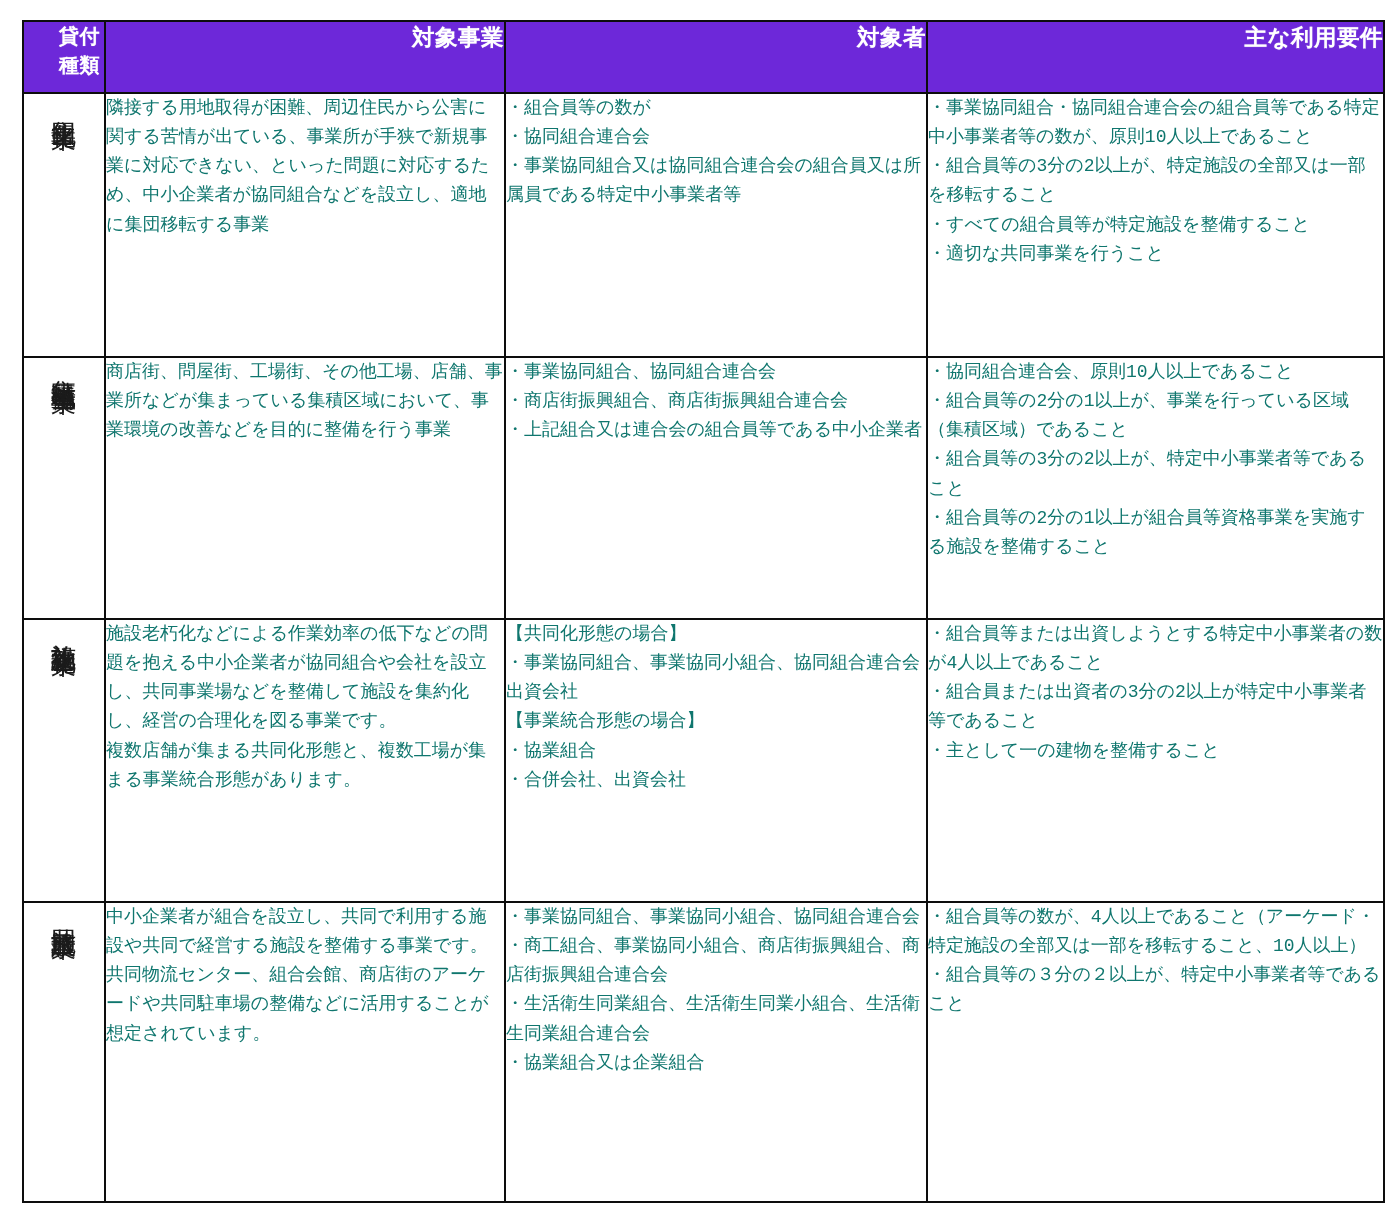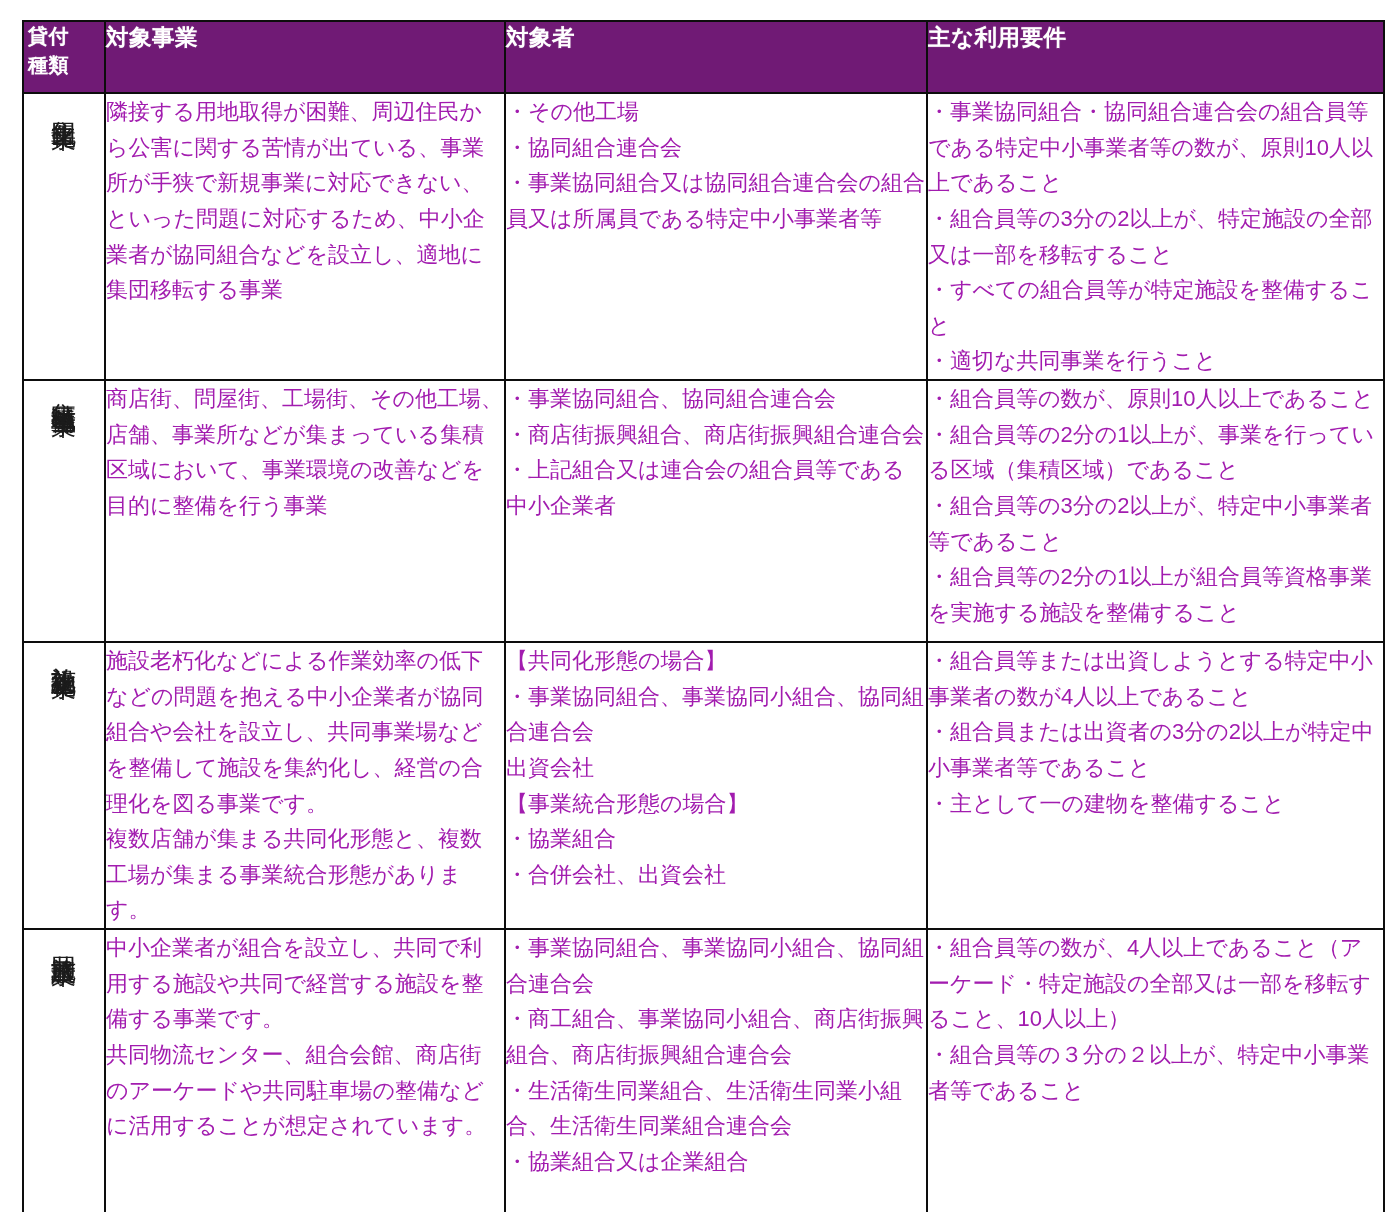--- a/index.html
+++ b/index.html
@@ -35,26 +35,26 @@
     padding: 0;
   }
   
   col.c-kind  { width: 82px;  }
   col.c-biz   { width: 400px; }
   col.c-who   { width: 422px; }
   col.c-req   { width: 457px; }
 
   
   thead th {
-    background: #701a75;
+    background: #6d28d9;
     color: #ffffff;
     font-size: 22.5px;
     font-weight: bold;
     letter-spacing: 0.5px;
-    text-align: left;
+    text-align: right;
     vertical-align: middle;
     height: 70px;
     line-height: 1.42;
     text-shadow: 0 0 1px rgba(255,255,255,0.55);
   }
   thead th.kind-head {
     font-size: 20px;
     line-height: 1.45;
     padding: 0 4px;
   }
@@ -73,24 +73,25 @@
     font-size: 25px;
     line-height: 1.04;
     letter-spacing: 1.5px;
     color: #1b1b1b;
     white-space: nowrap;
     font-weight: 400;
   }
 
   
   td.text-cell {
-    font-size: 22px;
+    font-size: 18px;
     line-height: 1.62;
-    color: #a21caf;
+    color: #0f766e;
     padding: 12px 10px 14px 12px;
+    font-family: Liberation Mono, monospace;
   }
   td.text-cell .ln {
     display: block;
     white-space: pre-wrap;
     word-break: break-all;
   }
   td.biz-cell   { padding-left: 16px; padding-right: 12px; }
   td.who-cell   { padding-left: 14px; padding-right: 10px; }
   td.req-cell   { padding-left: 14px; padding-right: 10px; }
 
@@ -128,21 +129,21 @@
     <tbody>
 
       <tr class="row-1">
         <td class="kind-cell">
           <span class="vertical-label">集団化事業</span>
         </td>
         <td class="text-cell biz-cell">
           <span class="ln">隣接する用地取得が困難、周辺住民から公害に関する苦情が出ている、事業所が手狭で新規事業に対応できない、といった問題に対応するため、中小企業者が協同組合などを設立し、適地に集団移転する事業</span>
         </td>
         <td class="text-cell who-cell">
-          <span class="ln">・その他工場</span>
+          <span class="ln">・組合員等の数が</span>
           <span class="ln">・協同組合連合会</span>
           <span class="ln">・事業協同組合又は協同組合連合会の組合員又は所属員である特定中小事業者等</span>
         </td>
         <td class="text-cell req-cell">
           <span class="ln">・事業協同組合・協同組合連合会の組合員等である特定中小事業者等の数が、原則10人以上であること</span>
           <span class="ln">・組合員等の3分の2以上が、特定施設の全部又は一部を移転すること</span>
           <span class="ln">・すべての組合員等が特定施設を整備すること</span>
           <span class="ln">・適切な共同事業を行うこと</span>
         </td>
       </tr>
@@ -153,21 +154,21 @@
         </td>
         <td class="text-cell biz-cell">
           <span class="ln">商店街、問屋街、工場街、その他工場、店舗、事業所などが集まっている集積区域において、事業環境の改善などを目的に整備を行う事業</span>
         </td>
         <td class="text-cell who-cell">
           <span class="ln">・事業協同組合、協同組合連合会</span>
           <span class="ln">・商店街振興組合、商店街振興組合連合会</span>
           <span class="ln">・上記組合又は連合会の組合員等である中小企業者</span>
         </td>
         <td class="text-cell req-cell">
-          <span class="ln">・組合員等の数が、原則10人以上であること</span>
+          <span class="ln">・協同組合連合会、原則10人以上であること</span>
           <span class="ln">・組合員等の2分の1以上が、事業を行っている区域（集積区域）であること</span>
           <span class="ln">・組合員等の3分の2以上が、特定中小事業者等であること</span>
           <span class="ln">・組合員等の2分の1以上が組合員等資格事業を実施する施設を整備すること</span>
         </td>
       </tr>
 
       <tr class="row-3">
         <td class="kind-cell">
           <span class="vertical-label">施設集約化事業</span>
         </td>

